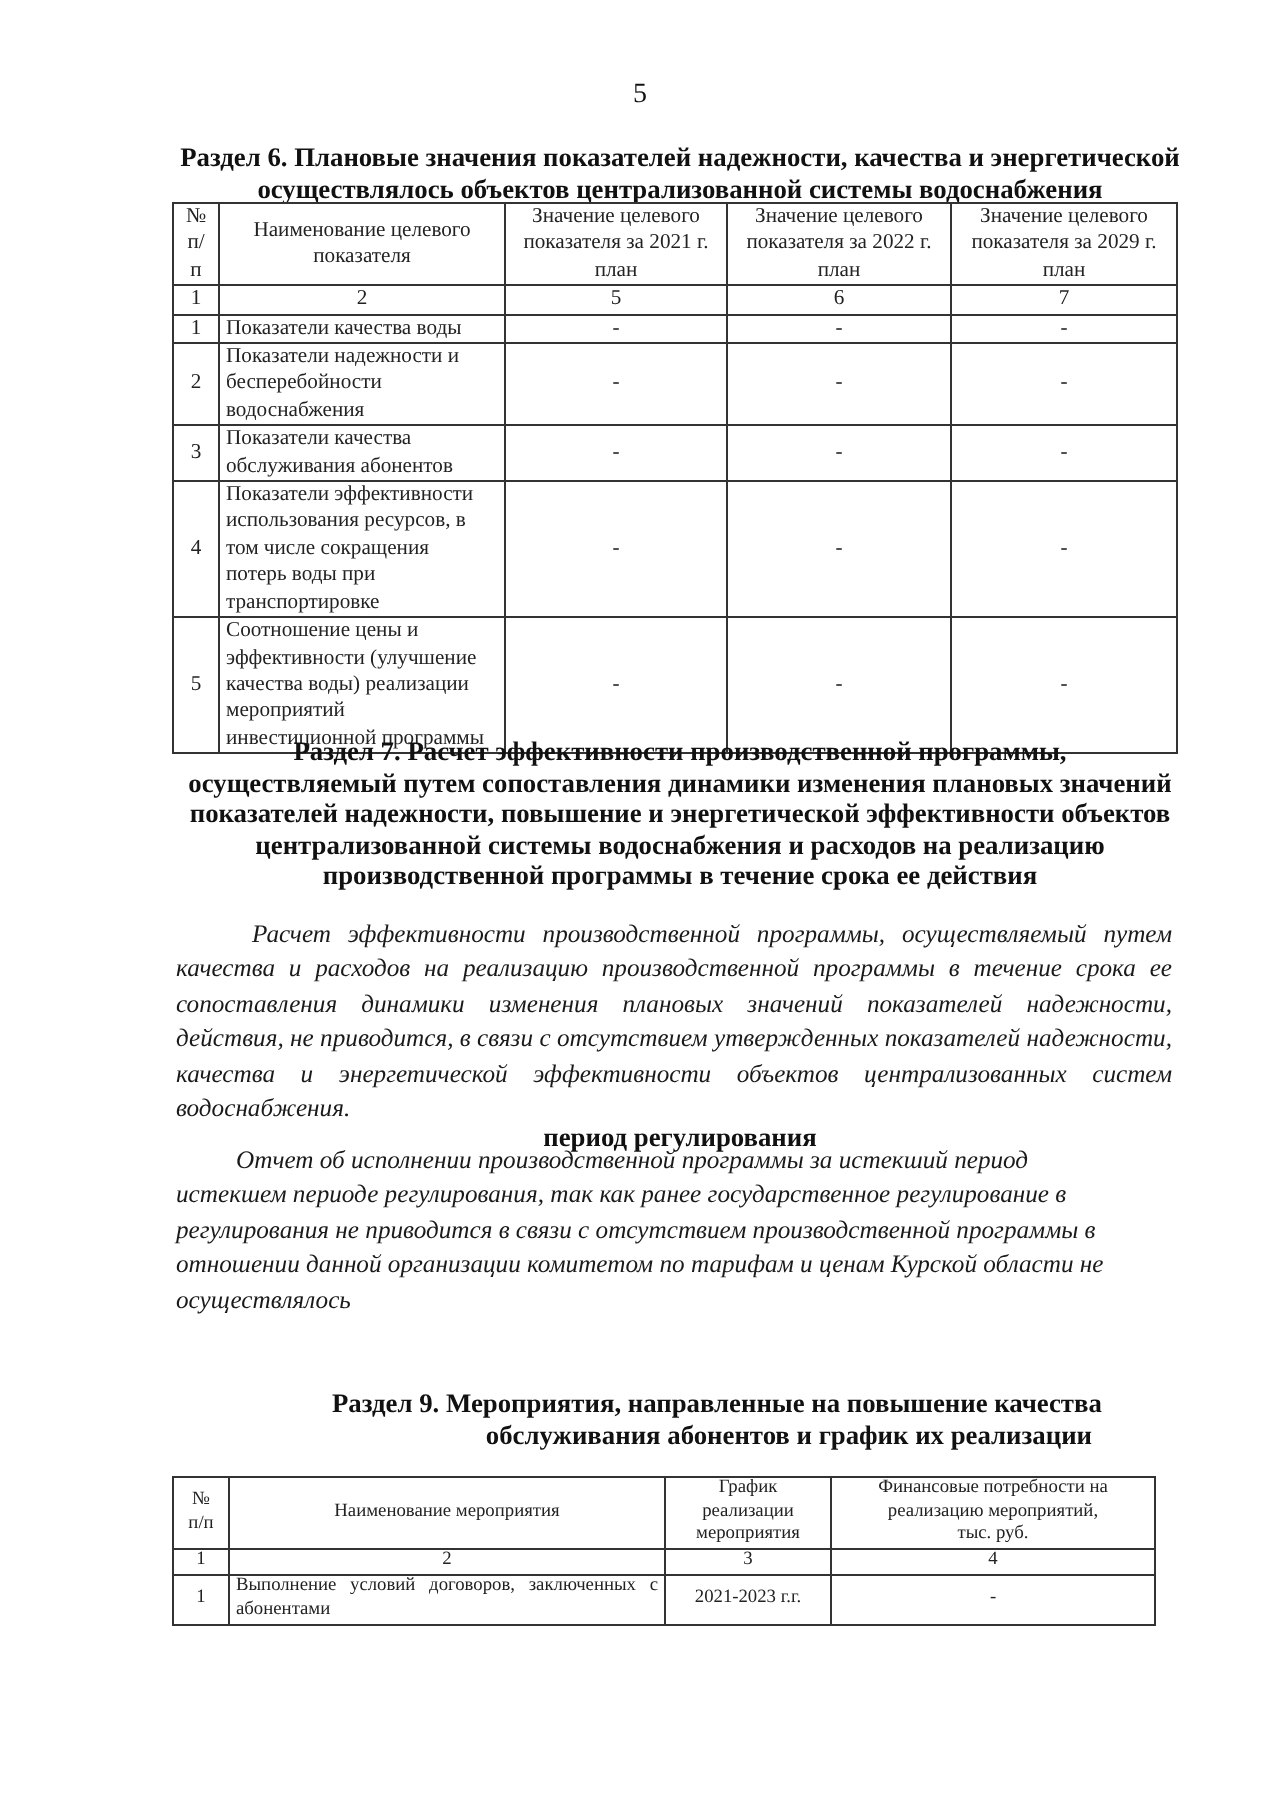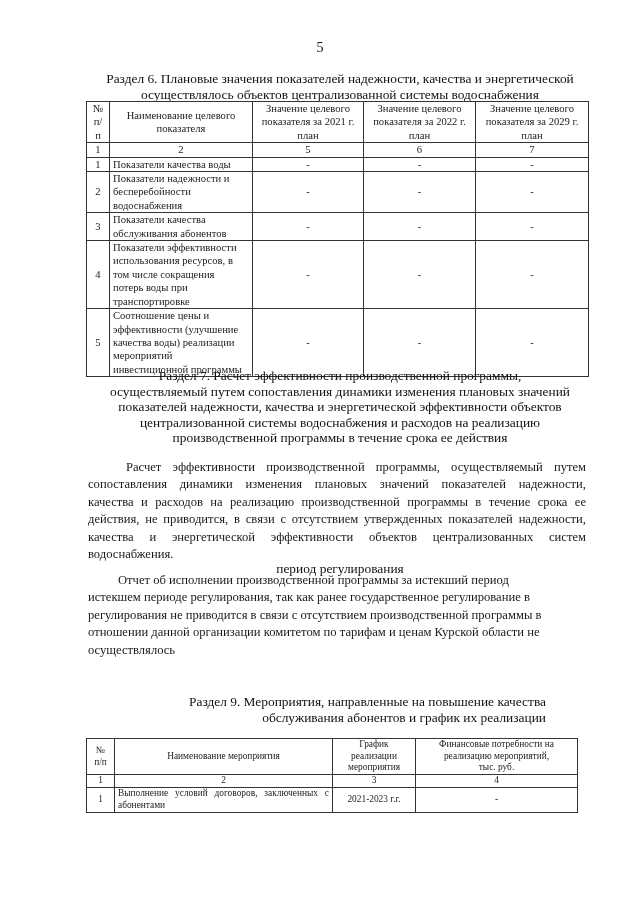--- a/index.html
+++ b/index.html
@@ -1,27 +1,27 @@
 <!DOCTYPE html>
 <html><head>
 <meta charset="utf-8">
 <style>
   html, body { margin: 0; padding: 0; background: #ffffff; }
   body { width: 640px; height: 905px; position: relative; overflow: hidden;
          font-family: "Liberation Serif", "DejaVu Serif", serif; color: #111; }
   .abs { position: absolute; }
   .page-num { left: 0; width: 640px; top: 40px; text-align: center; font-size: 14px; }
-  .hdr { font-weight: normal; font-size: 13.4px; line-height: 15.5px; text-align: center; }
+  .hdr { font-weight: bold; font-size: 13.4px; line-height: 15.5px; text-align: center; }
   .hdr div { white-space: nowrap; }
   table { border-collapse: collapse; table-layout: fixed; }
   td { border: 1px solid #333; padding: 0 3px; vertical-align: middle;
        font-size: 10.6px; line-height: 13.4px; color: #222; }
   td.c { text-align: center; }
   td.l { text-align: left; }
-  .para { font-size: 12.6px; line-height: 17.4px; color: #1a1a1a; }
+  .para { font-size: 12.6px; line-height: 17.4px; color: #1a1a1a; font-style: italic; }
   .para .line { white-space: nowrap; }
   .just { text-align: justify; text-align-last: justify; }
   .t2 td { font-size: 9.4px; line-height: 11.5px; }
 </style>
 </head>
 <body>
 
 <div class="abs page-num">5</div>
 
 <div class="abs hdr" style="left:40px; width:600px; top:71px;">
@@ -126,29 +126,29 @@
     <td class="c">-</td>
     <td class="c">-</td>
     <td class="c">-</td>
   </tr>
 </tbody>
   </table>
 
 <div class="abs hdr" style="left:80px; width:520px; top:368px;">
   <div>Раздел 7. Расчет эффективности производственной программы,</div>
   <div>осуществляемый путем сопоставления динамики изменения плановых  значений</div>
-  <div>показателей надежности, качества и энергетической эффективности объектов</div>
+  <div>показателей надежности, повышение и энергетической эффективности объектов</div>
   <div>централизованной системы водоснабжения и расходов на реализацию</div>
   <div>производственной программы в течение срока ее действия</div>
 </div>
 
 <div class="abs para" style="left:88px; width:498px; top:459px;">
   <div class="line just" style="padding-left:38px;">Расчет эффективности производственной программы, осуществляемый путем</div>
+  <div class="line just">качества и расходов на реализацию производственной программы в течение срока ее</div>
   <div class="line just">сопоставления динамики изменения плановых значений показателей надежности,</div>
-  <div class="line just">качества и расходов на реализацию производственной программы в течение срока ее</div>
   <div class="line just">действия, не приводится, в связи с отсутствием утвержденных показателей надежности,</div>
   <div class="line just">качества и энергетической эффективности объектов централизованных систем</div>
   <div class="line">водоснабжения.</div>
 </div>
 
 <div class="abs hdr" style="left:80px; width:520px; top:561px;">
   <div>период регулирования</div>
 </div>
 
 <div class="abs para" style="left:88px; width:498px; top:572px;">

